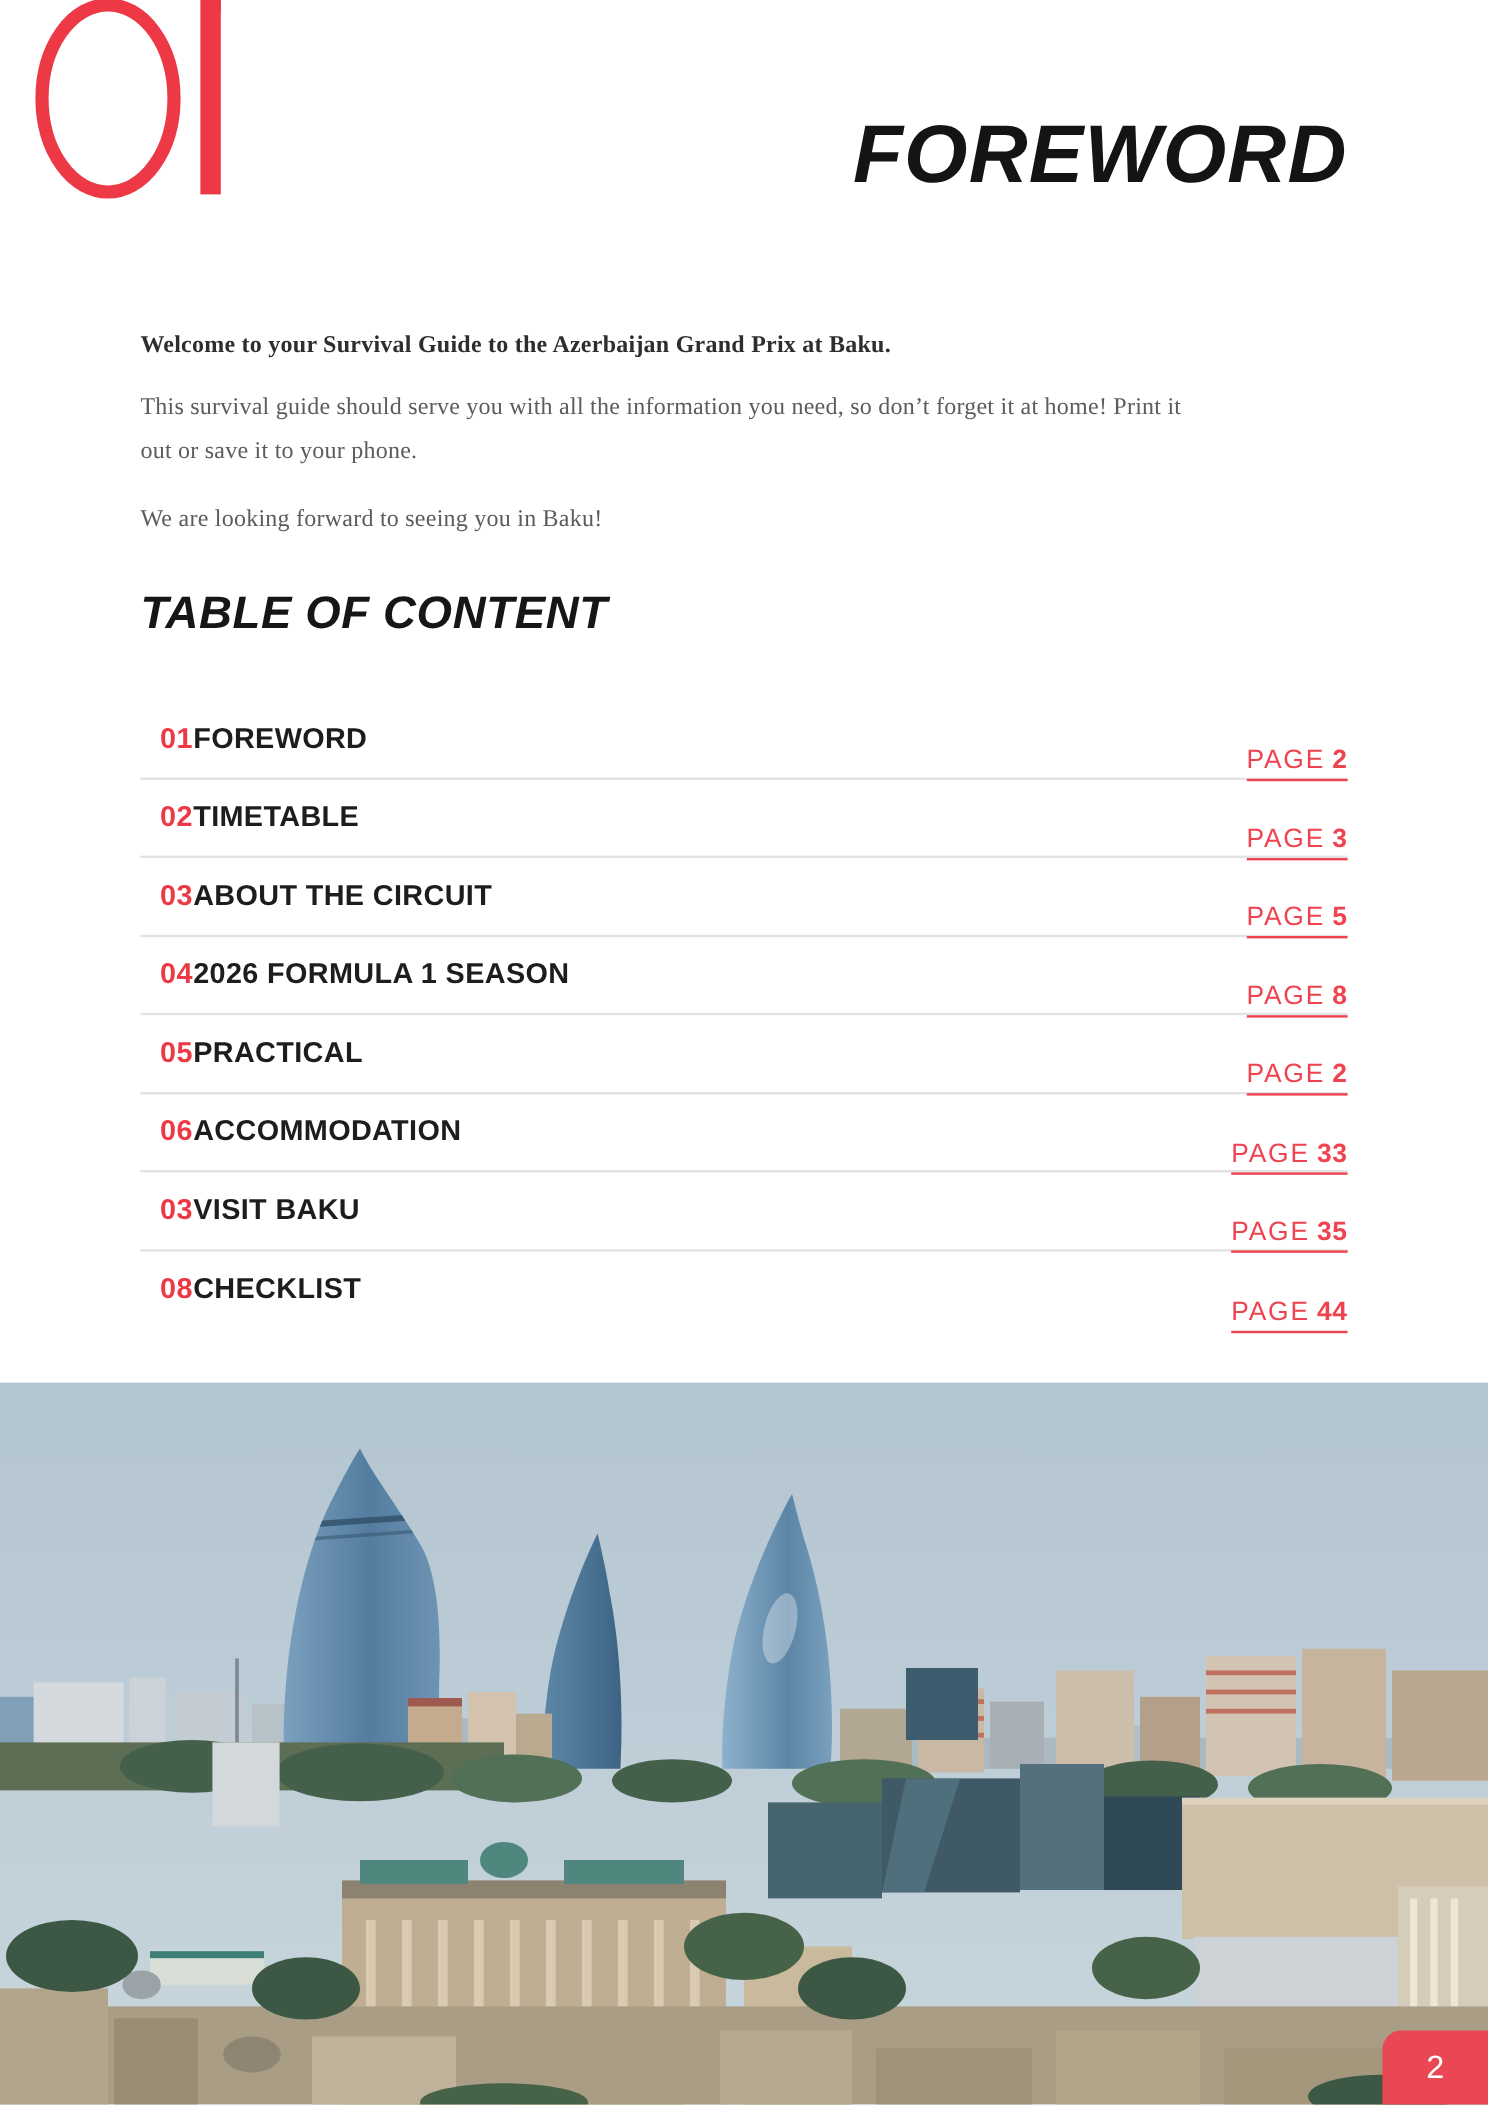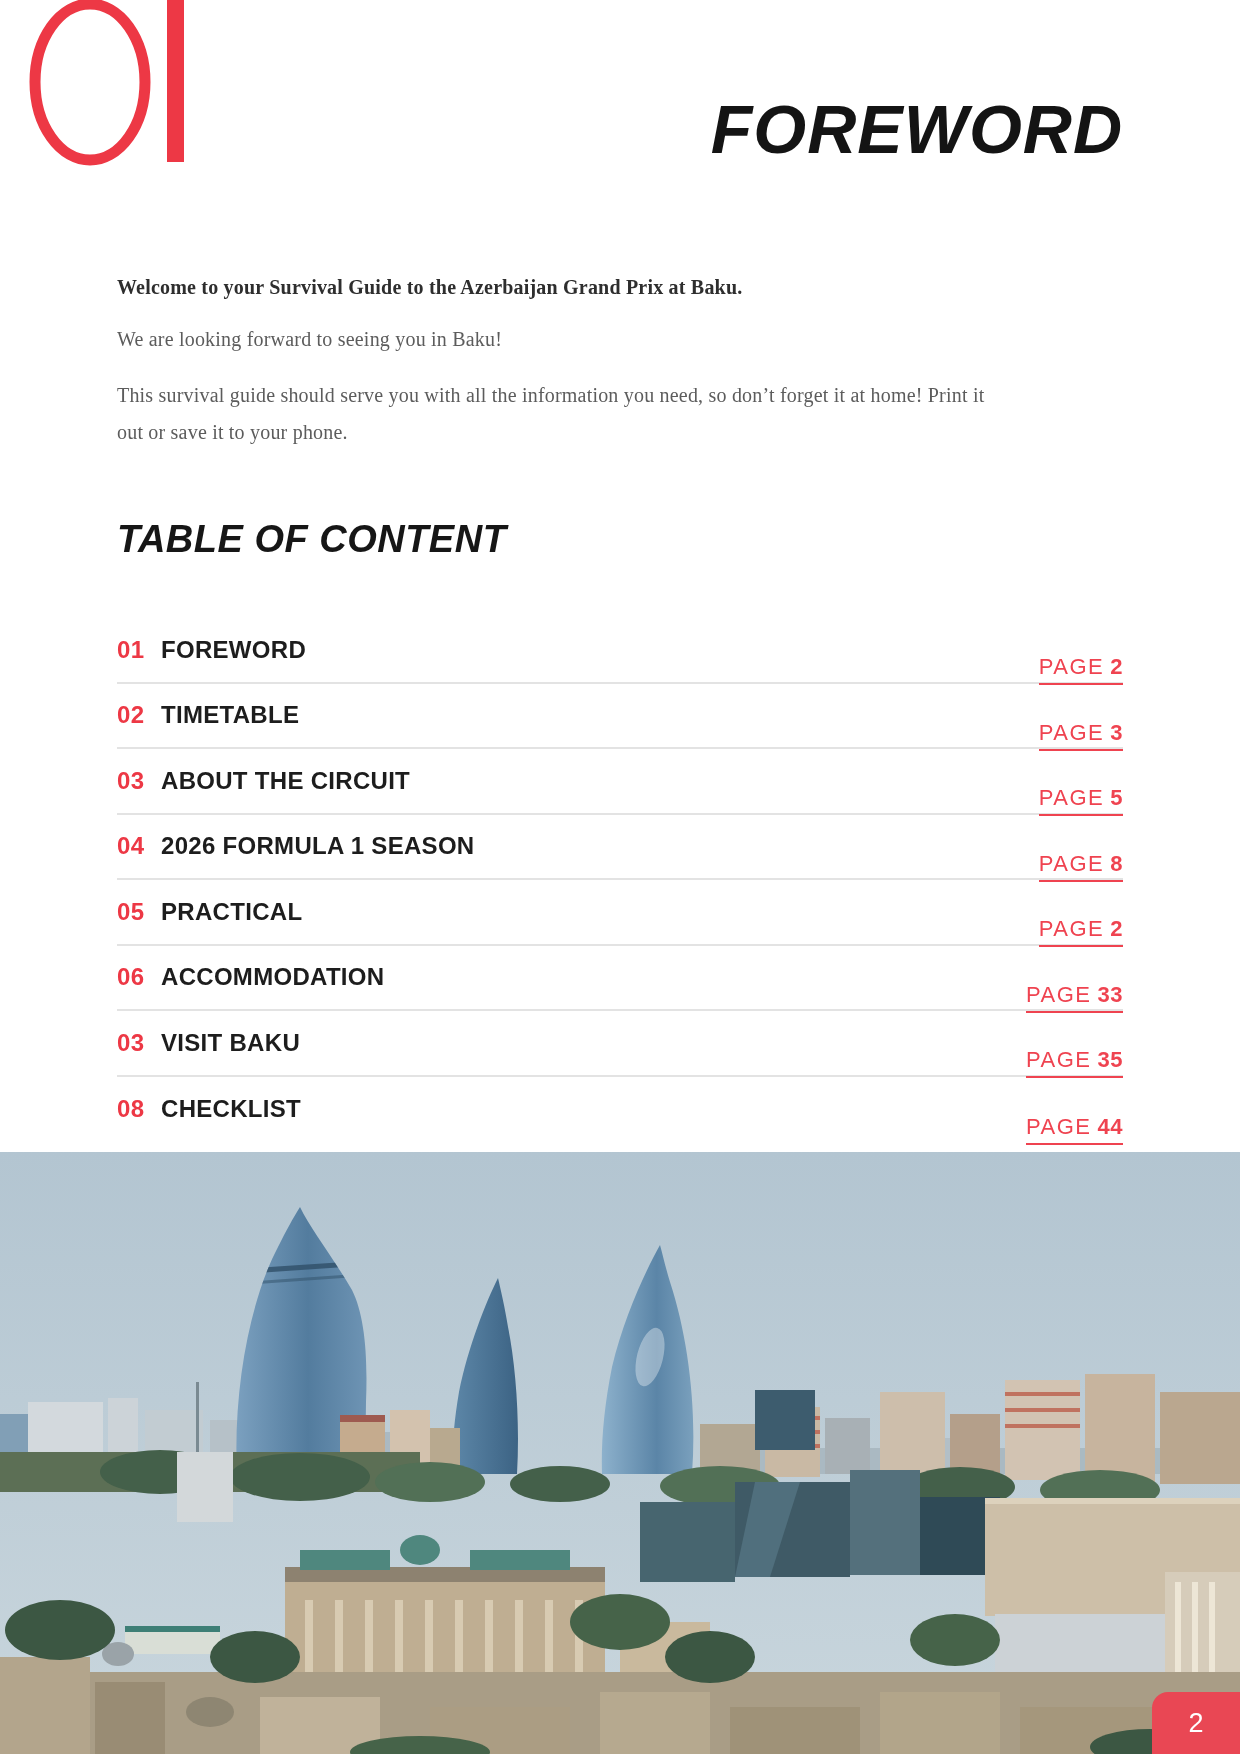--- a/index.html
+++ b/index.html
@@ -38,26 +38,26 @@
   .intro p{margin:0 0 19px 0;}
   .intro .lead{
     font-size:20px;font-weight:bold;color:#2e2e2e;letter-spacing:.2px;line-height:30px;
   }
   .intro .body{
     font-size:20px;font-weight:300;color:var(--text-body);
     letter-spacing:.2px;line-height:37px;
   }
   
   .toc-heading{
-    position:absolute;left:117px;top:518px;margin:0;
+    position:absolute;left:117px;top:490px;margin:0;
     font-size:38px;font-weight:bold;font-style:italic;
     letter-spacing:.5px;color:#161616;
   }
   .toc{
-    position:absolute;left:117px;top:618px;width:1006px;
+    position:absolute;left:117px;top:584px;width:1006px;text-align:right;
   }
   .toc-row{
     display:flex;align-items:center;height:65.5px;
     border-bottom:2px solid var(--divider);
   }
   .toc-row:last-child{border-bottom:none;}
   .toc-num{
     width:44px;flex:0 0 44px;
     font-size:24px;font-weight:bold;color:var(--accent-red);letter-spacing:.5px;
   }
@@ -96,22 +96,22 @@
   <svg class="chapter-num" viewBox="0 0 200 170" aria-hidden="true">
     <ellipse cx="74" cy="86" rx="55" ry="78" fill="none" stroke="#ed3845" stroke-width="11"></ellipse>
     <polygon points="146,0 168,0 168,14" fill="#ed3845"></polygon>
     <rect x="151" y="0" width="17" height="166" fill="#ed3845"></rect>
   </svg>
 
   <h1 class="page-title">FOREWORD</h1>
 
   <div class="intro">
     <p class="lead">Welcome to your Survival Guide to the Azerbaijan Grand Prix at Baku.</p>
+    <p class="body">This survival guide should serve you with all the information you need, so don’t forget it at home! Print it out or save it to your phone.</p>
     <p class="body">We are looking forward to seeing you in Baku!</p>
-    <p class="body">This survival guide should serve you with all the information you need, so don’t forget it at home! Print it out or save it to your phone.</p>
   </div>
 
   <h2 class="toc-heading">TABLE OF CONTENT</h2>
 
   <div class="toc">
     <div class="toc-row">
       <span class="toc-num">01</span>
       <span class="toc-label">FOREWORD</span>
       <a class="page-link" href="#"><span class="pg-word">PAGE</span><span class="pg-num">2</span></a>
     </div>

